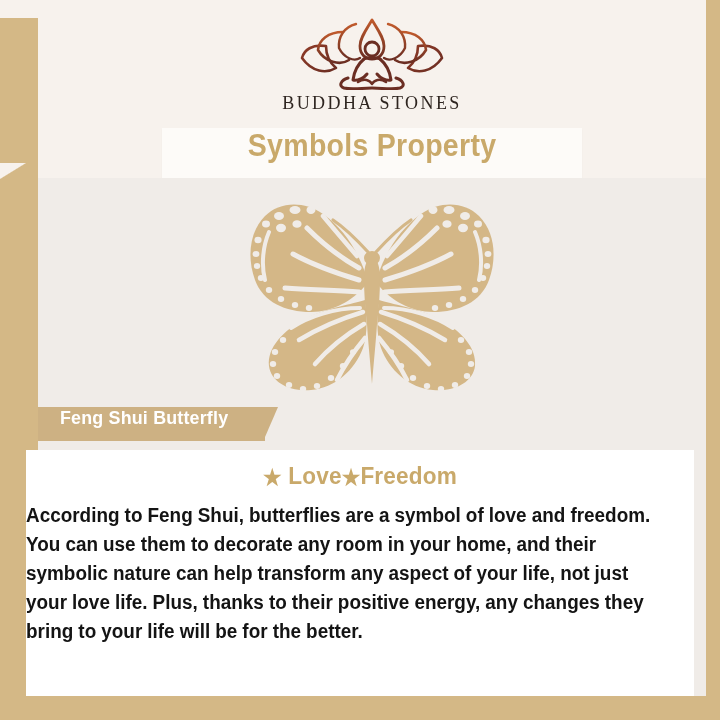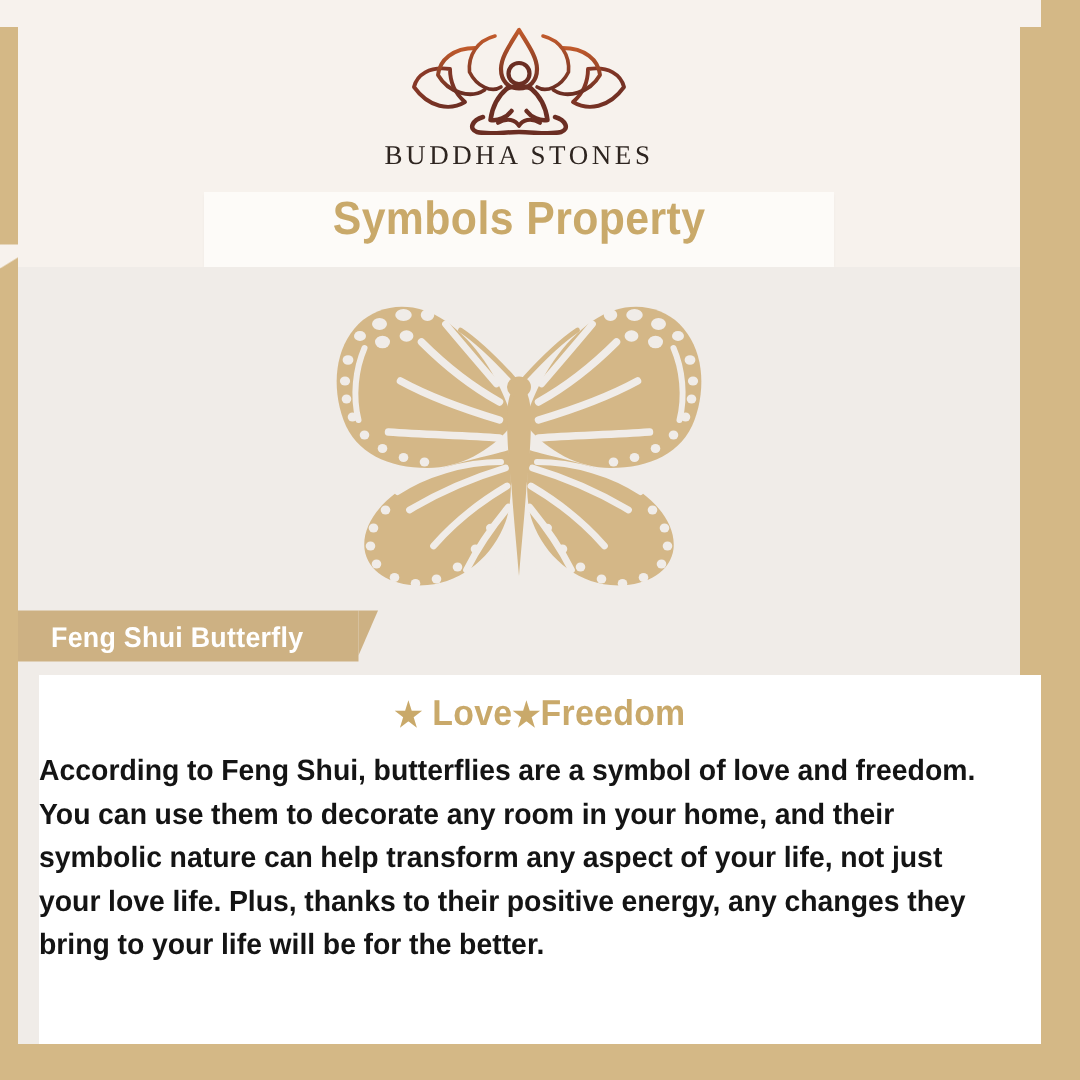--- a/index.html
+++ b/index.html
@@ -68,21 +68,21 @@
     left: 0;
     top: 163px;
     width: 26px;
     height: 16px;
     background: linear-gradient(to bottom right, #f7f2ed 0%, #f7f2ed 48%, #d4b886 52%, #d4b886 100%);
   }
 
   
   .canvas {
     position: absolute;
-    left: 12px;
+    left: 38px;
     top: 0;
     width: 668px;
     height: 696px;
     background: #f0ece8;
   }
   .canvas-top {
     position: absolute;
     left: 0;
     top: 0;
     width: 668px;
@@ -157,21 +157,21 @@
   }
 
   
   .tag {
     position: absolute;
     left: 0;
     top: 407px;
     height: 30px;
     background: #cdb183;
     display: flex;
-    align-items: flex-end;
+    align-items: flex-start;
     padding: 0 26px 4px 22px;
   }
   .tag::after {
     content: "";
     position: absolute;
     right: -13px;
     top: 0;
     width: 0;
     height: 0;
     border-top: 30px solid #cdb183;

